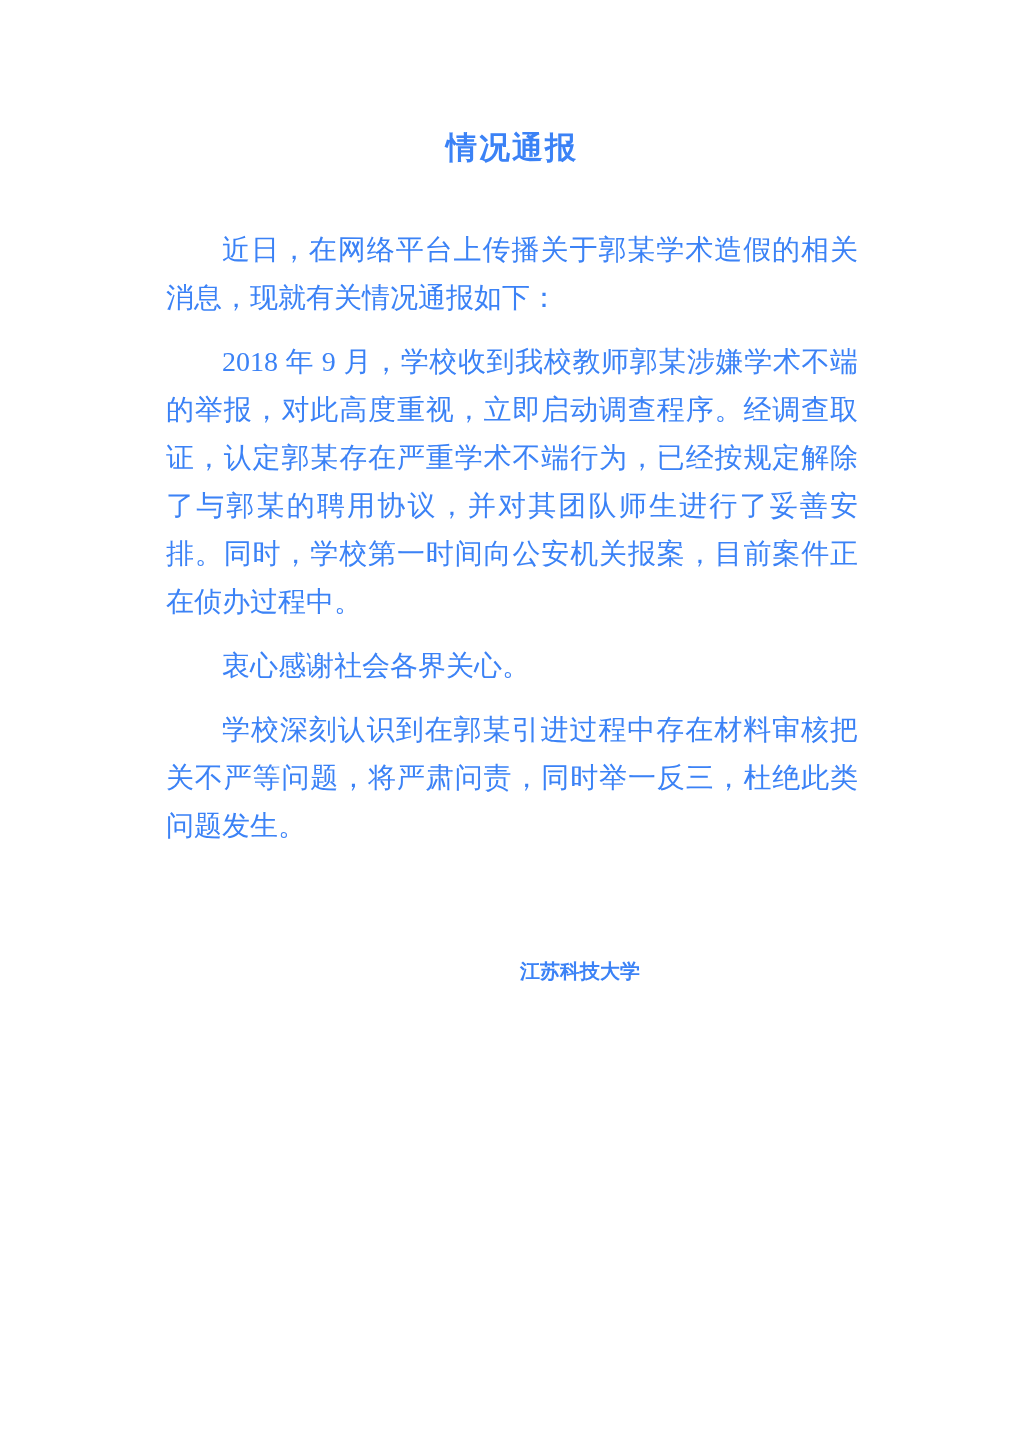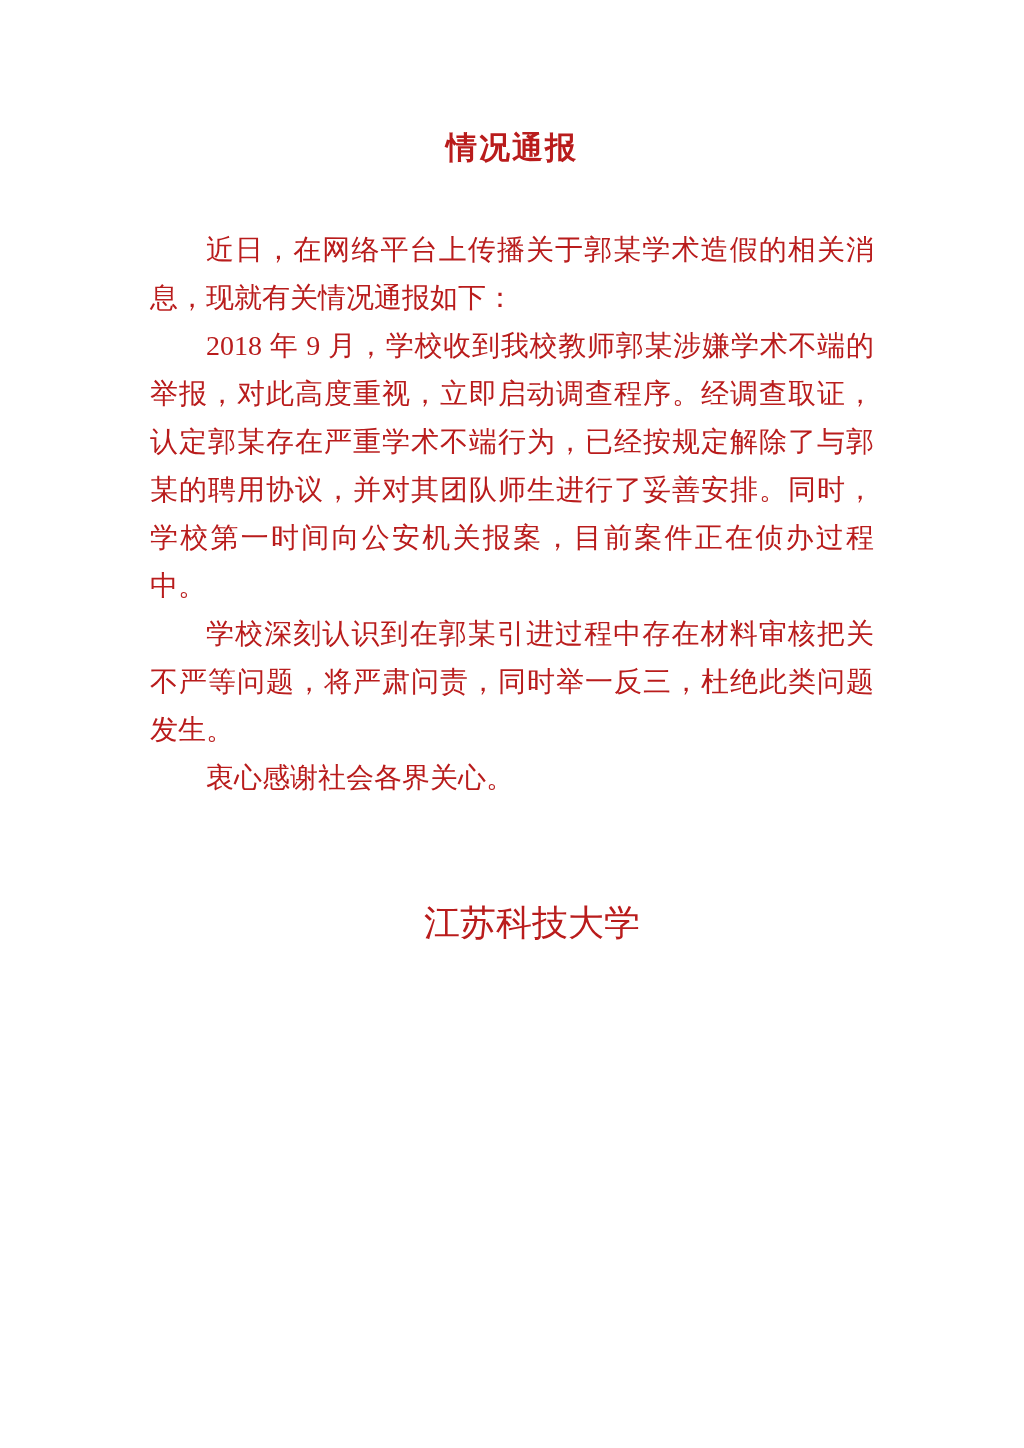--- a/index.html
+++ b/index.html
@@ -6,21 +6,21 @@
     margin: 0;
     padding: 0;
     background: #ffffff;
   }
   .page {
     position: relative;
     width: 1024px;
     height: 1448px;
     margin: 0 auto;
     background: #ffffff;
-    color: #b91c1c;
+    color: #3b82f6;
     overflow: hidden;
   }
   .doc-title {
     margin: 0;
     padding-top: 126px;
     text-align: center;
     font-family: "Liberation Sans", "DejaVu Sans", sans-serif;
     font-weight: bold;
     font-size: 31px;
     line-height: 44px;
@@ -29,48 +29,49 @@
   .doc-body {
     width: 724px;
     margin: 56px auto 0 auto;
     font-family: "Liberation Serif", "DejaVu Serif", serif;
     font-size: 28px;
     line-height: 48px;
     text-align: justify;
     text-justify: inter-ideograph;
   }
   .doc-body p {
-    margin: 0;
+    margin: 16px;
     text-indent: 2em;
   }
   .signature-block {
     margin-top: 96px;
     font-family: "Liberation Serif", "DejaVu Serif", serif;
-    font-size: 36px;
+    font-size: 20px;
     line-height: 50px;
     text-align: right;
+    font-weight: bold;
   }
   .signature-line {
     padding-right: 234px;
   }
   .date-line {
     padding-right: 186px;
   }
 </style>
 </head>
 <body>
 
 <div class="page">
 
   <h1 class="doc-title">情况通报</h1>
 
   <div class="doc-body">
     <p>近日，在网络平台上传播关于郭某学术造假的相关消息，现就有关情况通报如下：</p>
     <p>2018 年 9 月，学校收到我校教师郭某涉嫌学术不端的举报，对此高度重视，立即启动调查程序。经调查取证，认定郭某存在严重学术不端行为，已经按规定解除了与郭某的聘用协议，并对其团队师生进行了妥善安排。同时，学校第一时间向公安机关报案，目前案件正在侦办过程中。</p>
+    <p>衷心感谢社会各界关心。</p>
     <p>学校深刻认识到在郭某引进过程中存在材料审核把关不严等问题，将严肃问责，同时举一反三，杜绝此类问题发生。</p>
-    <p>衷心感谢社会各界关心。</p>
 
     <div class="signature-block">
       <div class="signature-line">江苏科技大学</div>
     </div>
   </div>
 
 </div>
 
 </body></html>

